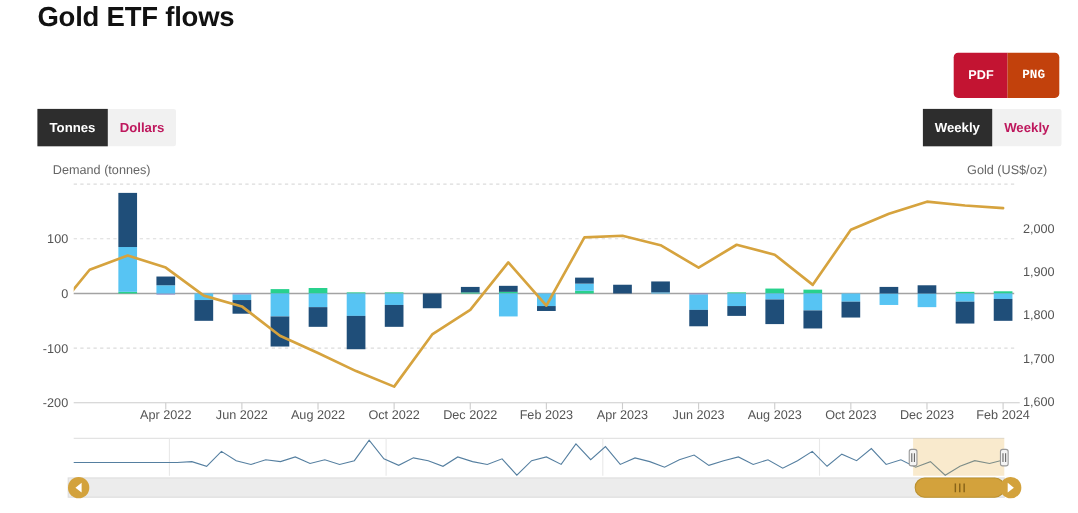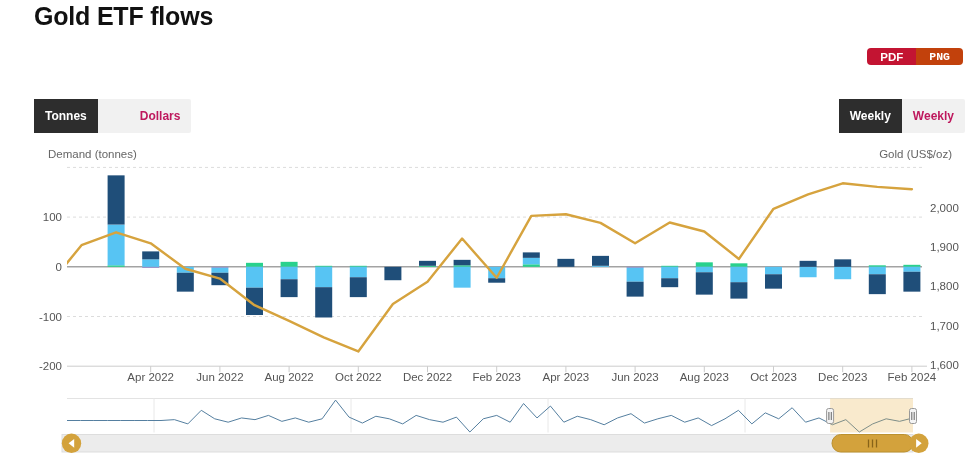--- a/index.html
+++ b/index.html
@@ -6,27 +6,27 @@
   body{
     position:relative;width:980px;height:466px;overflow:hidden;background:#fff;
     font-family:"Liberation Sans", sans-serif;color:#111;
   }
   .page-title{
     position:absolute;left:34px;top:2px;margin:0;
     font-size:25px;font-weight:700;color:#111;letter-spacing:-0.2px;text-align:center;
   }
   .export{position:absolute;top:48px;right:17px;display:flex;}
   .export button{
-    border:none;height:17px;padding:0 13px;font-family:inherit;
+    border:none;height:41px;padding:0 13px;font-family:inherit;
     font-size:11.5px;font-weight:700;color:#fff;cursor:pointer;
   }
   .export .pdf{background:#c31432;border-radius:4px 0 0 4px;}
   .export .png{background:#c2410c;border-radius:0 4px 4px 0;font-family:Liberation Mono, monospace;}
   .toggle{position:absolute;top:99px;display:inline-flex;background:#f1f1f1;border-radius:2px;}
-  .toggle.unit{left:34px;gap:31px;}
+  .toggle.unit{left:34px;}
   .toggle.freq{right:15px;}
   .tbtn{
     border:none;background:transparent;padding:10px 11px;font-family:inherit;
     font-size:12px;font-weight:700;color:#be185d;cursor:pointer;white-space:nowrap;
   }
   .tbtn.active{background:#2d2d2d;color:#fff;}
   svg{position:absolute;left:0;top:0;}
   svg text{font-family:"Liberation Sans", sans-serif;}
 </style>
 </head>

